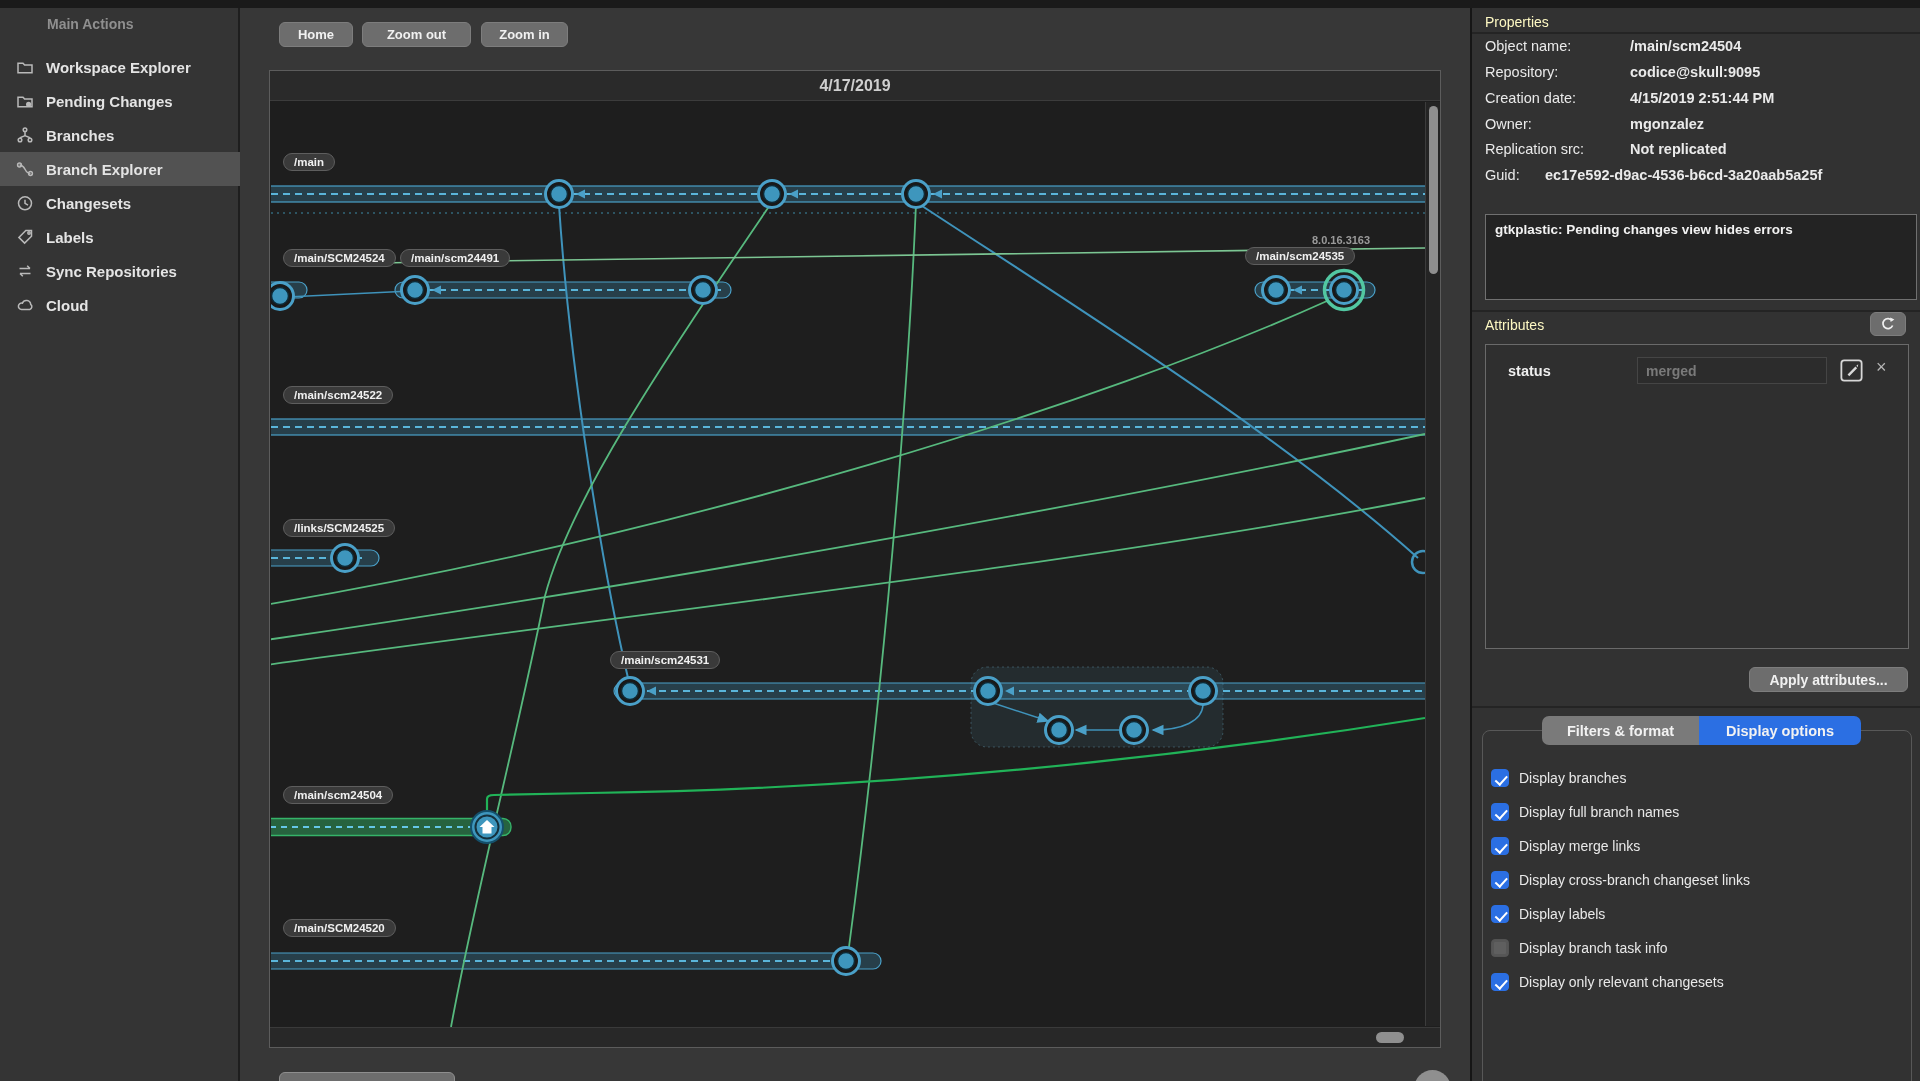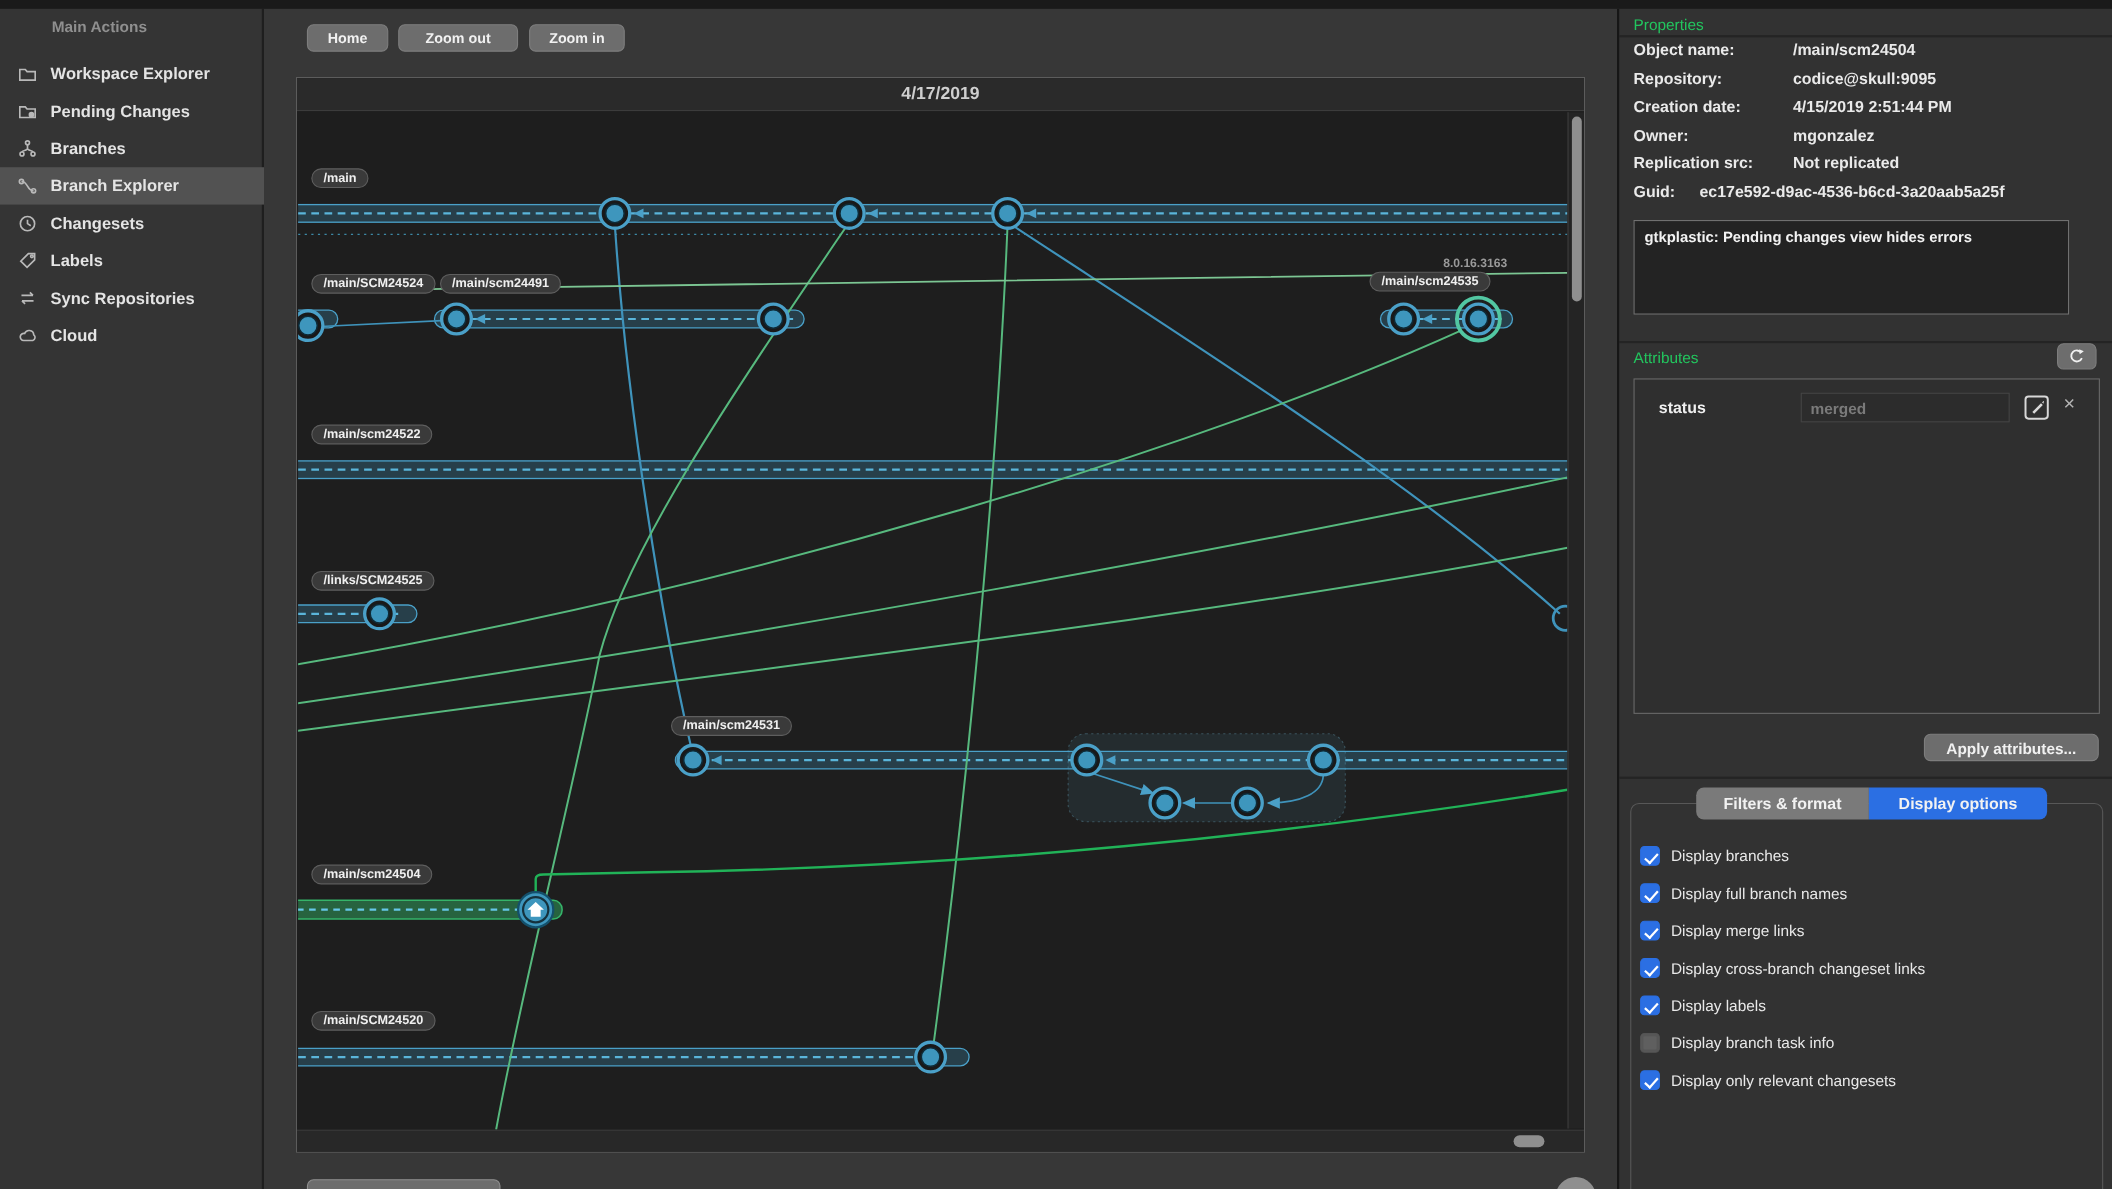--- a/index.html
+++ b/index.html
@@ -57,27 +57,27 @@
   .bluec  { stroke:#3f93bb; stroke-width:2; fill:none; }
   .region { fill:rgba(96,180,210,0.10); stroke:rgba(120,195,225,0.30); stroke-width:1; stroke-dasharray:2 3; }
   .node .outer { fill:#191919; stroke:#4aa0c8; stroke-width:3; }
   .node .core  { fill:#3e96bd; stroke:#0e2a36; stroke-width:1.5; }
   .sel-ring { fill:none; stroke:#52c7a2; stroke-width:3.5; }
   .arrow { fill:#4aa0c8; }
 
   
   #rightpanel { left:1470px; top:8px; width:450px; height:1073px; background:#323232;
                 border-left:2px solid #161616; }
-  .sect-title { position:absolute; left:13px; color:#22c55e; font-size:14px; }
+  .sect-title { position:absolute; left:13px; color:#fef9c3; font-size:14px; }
   .sep { position:absolute; left:0; width:450px; height:2px; background:#242424; }
   .prop-row { position:absolute; left:13px; width:424px; height:20px; font-size:14.5px; color:#eaeaea; }
-  .prop-label { font-weight:bold; position:absolute; left:0; }
+  .prop-label { font-weight:normal; position:absolute; left:0; }
   .prop-value { font-weight:600; position:absolute; left:145px; white-space:nowrap; }
   .prop-row.guid .prop-value { left:60px; }
-  #comments-box { position:absolute; left:13px; top:192px; width:396px; height:86px; background:#232323;
+  #comments-box { position:absolute; left:13px; top:206px; width:432px; height:86px; background:#232323;
                   border:1px solid #707070; color:#f2f2f2; font-size:13.5px; font-weight:bold; padding:7px 9px; }
   .gbtn { position:absolute; background:#6d6d6d; border:1px solid #7d7d7d; border-radius:6px; color:#f1f1f1;
           display:flex; align-items:center; justify-content:center; font-size:14px; font-weight:bold; }
   #attr-box { position:absolute; left:13px; top:336px; width:424px; height:305px; background:#2f2f2f; border:1px solid #6a6a6a; }
   #attr-name { position:absolute; left:22px; top:18px; font-size:14.5px; font-weight:bold; color:#efefef; }
   #attr-input { position:absolute; left:151px; top:12px; width:190px; height:27px; background:#2c2c2c;
                 border:1px solid #454545; color:#7a7a7a; font-size:14px; font-weight:bold; padding:0 8px;
                 font-family:"Liberation Sans", sans-serif; }
   #attr-edit { position:absolute; left:352px; top:12px; width:27px; height:27px; cursor:pointer; }
   #attr-del  { position:absolute; left:390px; top:12px; font-size:18px; color:#b5b5b5; cursor:pointer; }

